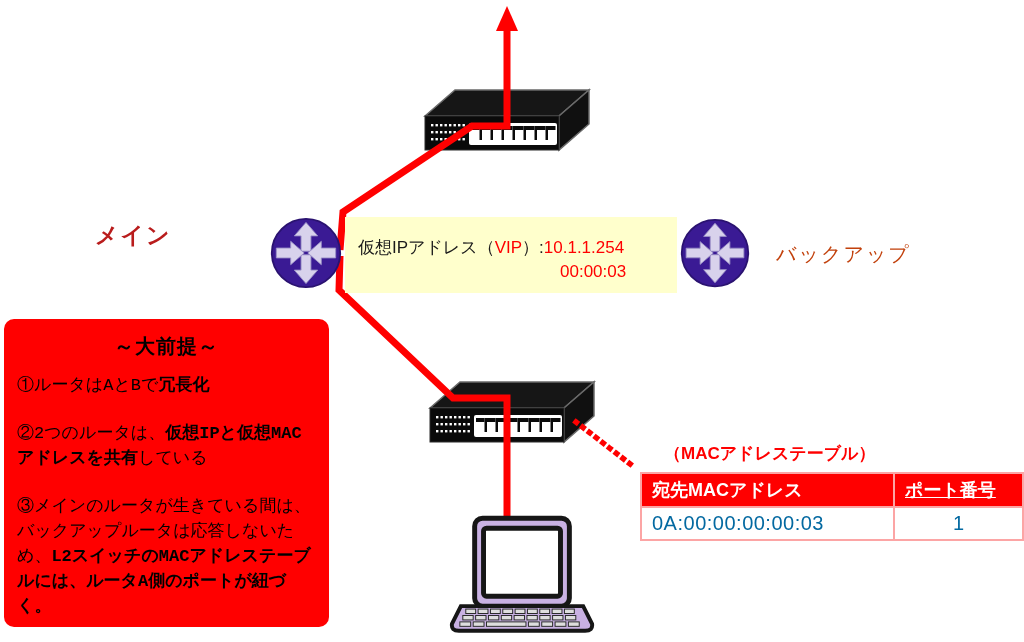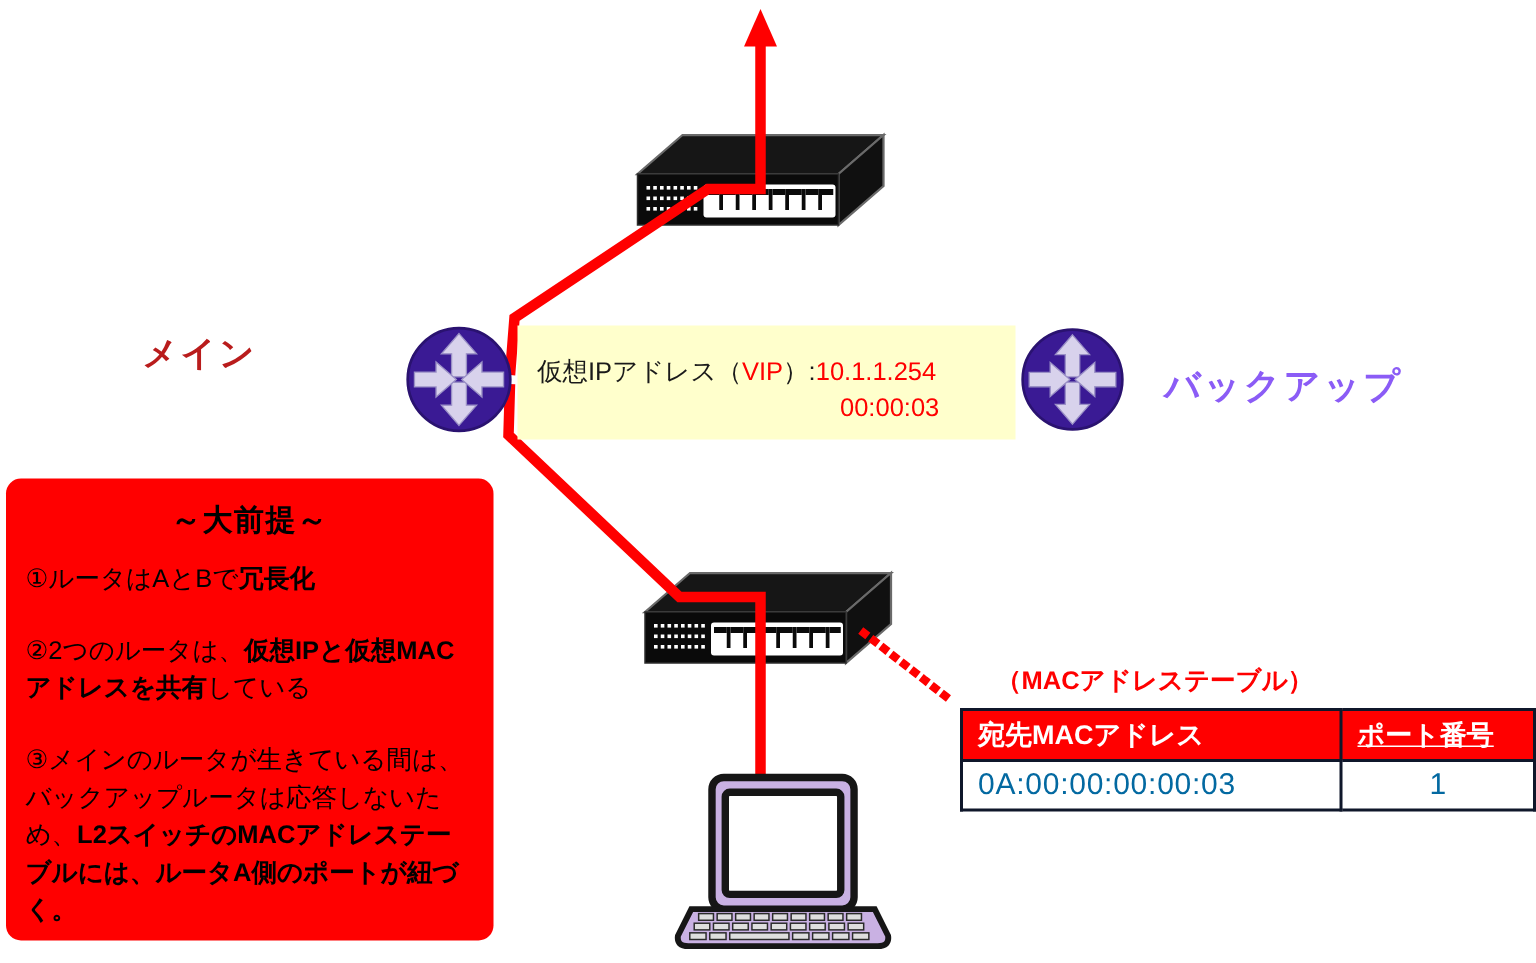--- a/index.html
+++ b/index.html
@@ -7,43 +7,43 @@
   .canvas {
     position:relative; width:1024px; height:642px; background:#ffffff;
     font-family:"Liberation Sans","DejaVu Sans",sans-serif; overflow:hidden;
   }
   .abs { position:absolute; }
 
   
   .note-box {
     left:4px; top:319px; width:325px; height:308px;
     background:#ff0000; border-radius:10px; color:#000;
-    padding:14px 13px 0 13px; overflow:hidden;
+    padding:14px 13px 0 13px; overflow:hidden;font-family:Liberation Mono, monospace;
   }
   .note-title { text-align:center; font-size:20px; font-weight:bold; margin-bottom:13px; letter-spacing:1px; }
   .note-p { font-size:17px; line-height:25px; margin-bottom:23px; font-weight:500; }
   .note-p .b { font-weight:bold;margin-top:40px; }
 
   
   .vip-box {
     left:345px; top:217px; width:332px; height:76px;
     background:#ffffcc; padding:19px 0 0 13px;
     font-size:17px; line-height:24px; color:#1a1a1a; font-weight:500;
   }
   .red-t { color:#ff0000; }
   .vip-line3 { padding-left:202px; }
 
   
   .main-label  { left:95px;  top:220px; font-size:23px; font-weight:bold; color:#b91c1c; letter-spacing:2px; }
-  .backup-label{ left:776px; top:241px; font-size:24px; font-weight:bold; color:#8b5cf6; letter-spacing:2px; }
+  .backup-label{ left:776px; top:241px; font-size:20px; font-weight:normal; color:#c2410c; letter-spacing:2px; }
   .mac-caption { left:664px; top:442px; font-size:17px; font-weight:bold; color:#ff0000; }
 
   
   .mac-table { left:640px; top:472px; border-collapse:collapse; }
-  .mac-table th, .mac-table td { border:2px solid #0f172a; }
+  .mac-table th, .mac-table td { border:2px solid #fca5a5; }
   .mac-table th {
     background:#ff0000; color:#ffffff; font-size:18px; font-weight:bold;
     height:34px; text-align:left; padding:0 10px;
   }
   .mac-table th.col-port { text-align:left;text-decoration:underline; }
   .mac-table td {
     background:#ffffff; color:#0369a1; font-size:20px; height:33px; padding:0 10px;
   }
   .mac-table td.col-mac { width:253px; font-weight:500; letter-spacing:0.5px; }
   .mac-table td.col-port { width:129px; text-align:center; }

